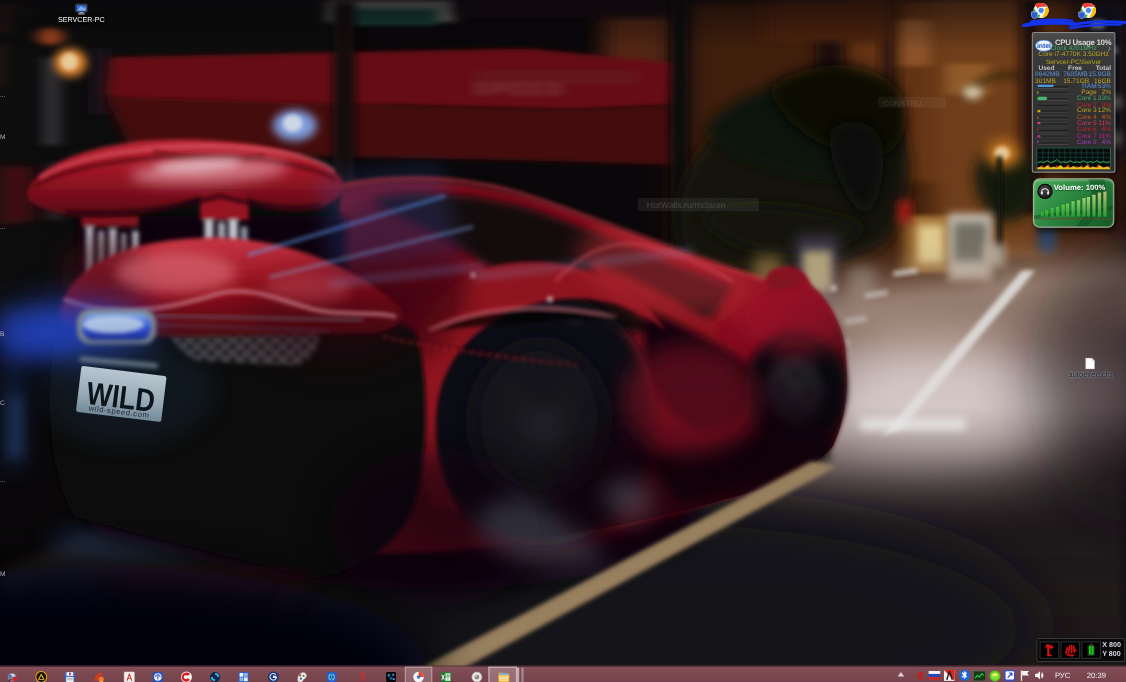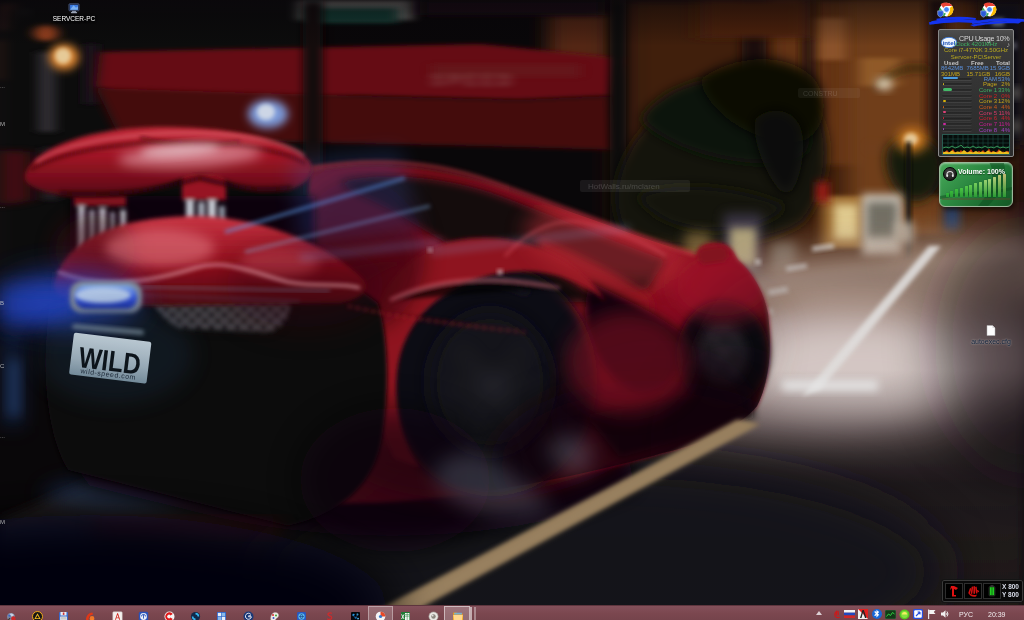--- a/index.html
+++ b/index.html
@@ -386,21 +386,21 @@
   <path d="M58,9 C76,5 98,4 114,6" stroke="#1433ee" stroke-width="3.5" fill="none"></path>
 </svg>
 
 <div class="abs" id="cpu" style="left:938px;top:29px;width:74px;height:126px;background:linear-gradient(180deg,#4d4d4d,#3a3a3a 12%,#303030 60%,#2c2c2c);border:1px solid #8a8a8a;border-radius:2px;box-shadow:2px 3px 6px rgba(0,0,0,0.6);color:#ccc;">
   <div style="position:absolute;left:2px;top:4px;width:16px;height:11px;">
     <svg width="16" height="11" viewBox="0 0 16 11">
       <ellipse cx="8" cy="5.5" rx="7.7" ry="5.2" fill="#eef4fc" stroke="#3a78d8" stroke-width="0.9"></ellipse>
       <text x="8" y="8" font-family="Liberation Sans,sans-serif" font-size="6.2" font-weight="bold" fill="#1a50b8" text-anchor="middle">intel</text>
     </svg>
   </div>
-  <div style="position:absolute;left:20px;top:3.5px;font-size:7.2px;font-weight:normal;color:#d8d8d8;white-space:nowrap;letter-spacing:-0.3px;">CPU Usage&nbsp;10%</div>
+  <div style="position:absolute;left:20px;top:3.5px;font-size:7.2px;font-weight:bold;color:#d8d8d8;white-space:nowrap;letter-spacing:-0.3px;">CPU Usage&nbsp;10%</div>
   <div style="position:absolute;left:0;top:11px;width:100%;text-align:center;font-size:6px;color:#3fae62;white-space:nowrap;">Clock 4201MHz</div>
   <div style="position:absolute;right:3px;top:11px;font-size:7px;color:#aaa;">♪</div>
   <div style="position:absolute;left:0;top:17.3px;width:100%;text-align:center;font-size:6px;color:#b9a91e;white-space:nowrap;">Core i7-4770K 3.50GHz</div>
   <div style="position:absolute;left:0;top:23.6px;width:100%;text-align:center;font-size:6px;color:#b9a91e;white-space:nowrap;">Servcer-PC\Server</div>
   <div style="position:absolute;left:5px;top:29.5px;font-size:6px;font-weight:bold;color:#c4c4c4;">Used</div>
   <div style="position:absolute;left:32px;top:29.5px;font-size:6px;font-weight:bold;color:#c4c4c4;">Free</div>
   <div style="position:absolute;right:3px;top:29.5px;font-size:6px;font-weight:bold;color:#c4c4c4;">Total</div>
   <div style="position:absolute;left:2px;top:35.3px;font-size:6px;color:#5a8fd8;">8642MB</div>
   <div style="position:absolute;left:27.5px;top:35.3px;font-size:6px;color:#5a8fd8;">7685MB</div>
   <div style="position:absolute;right:3px;top:35.3px;font-size:6px;color:#5a8fd8;">15.9GB</div>

